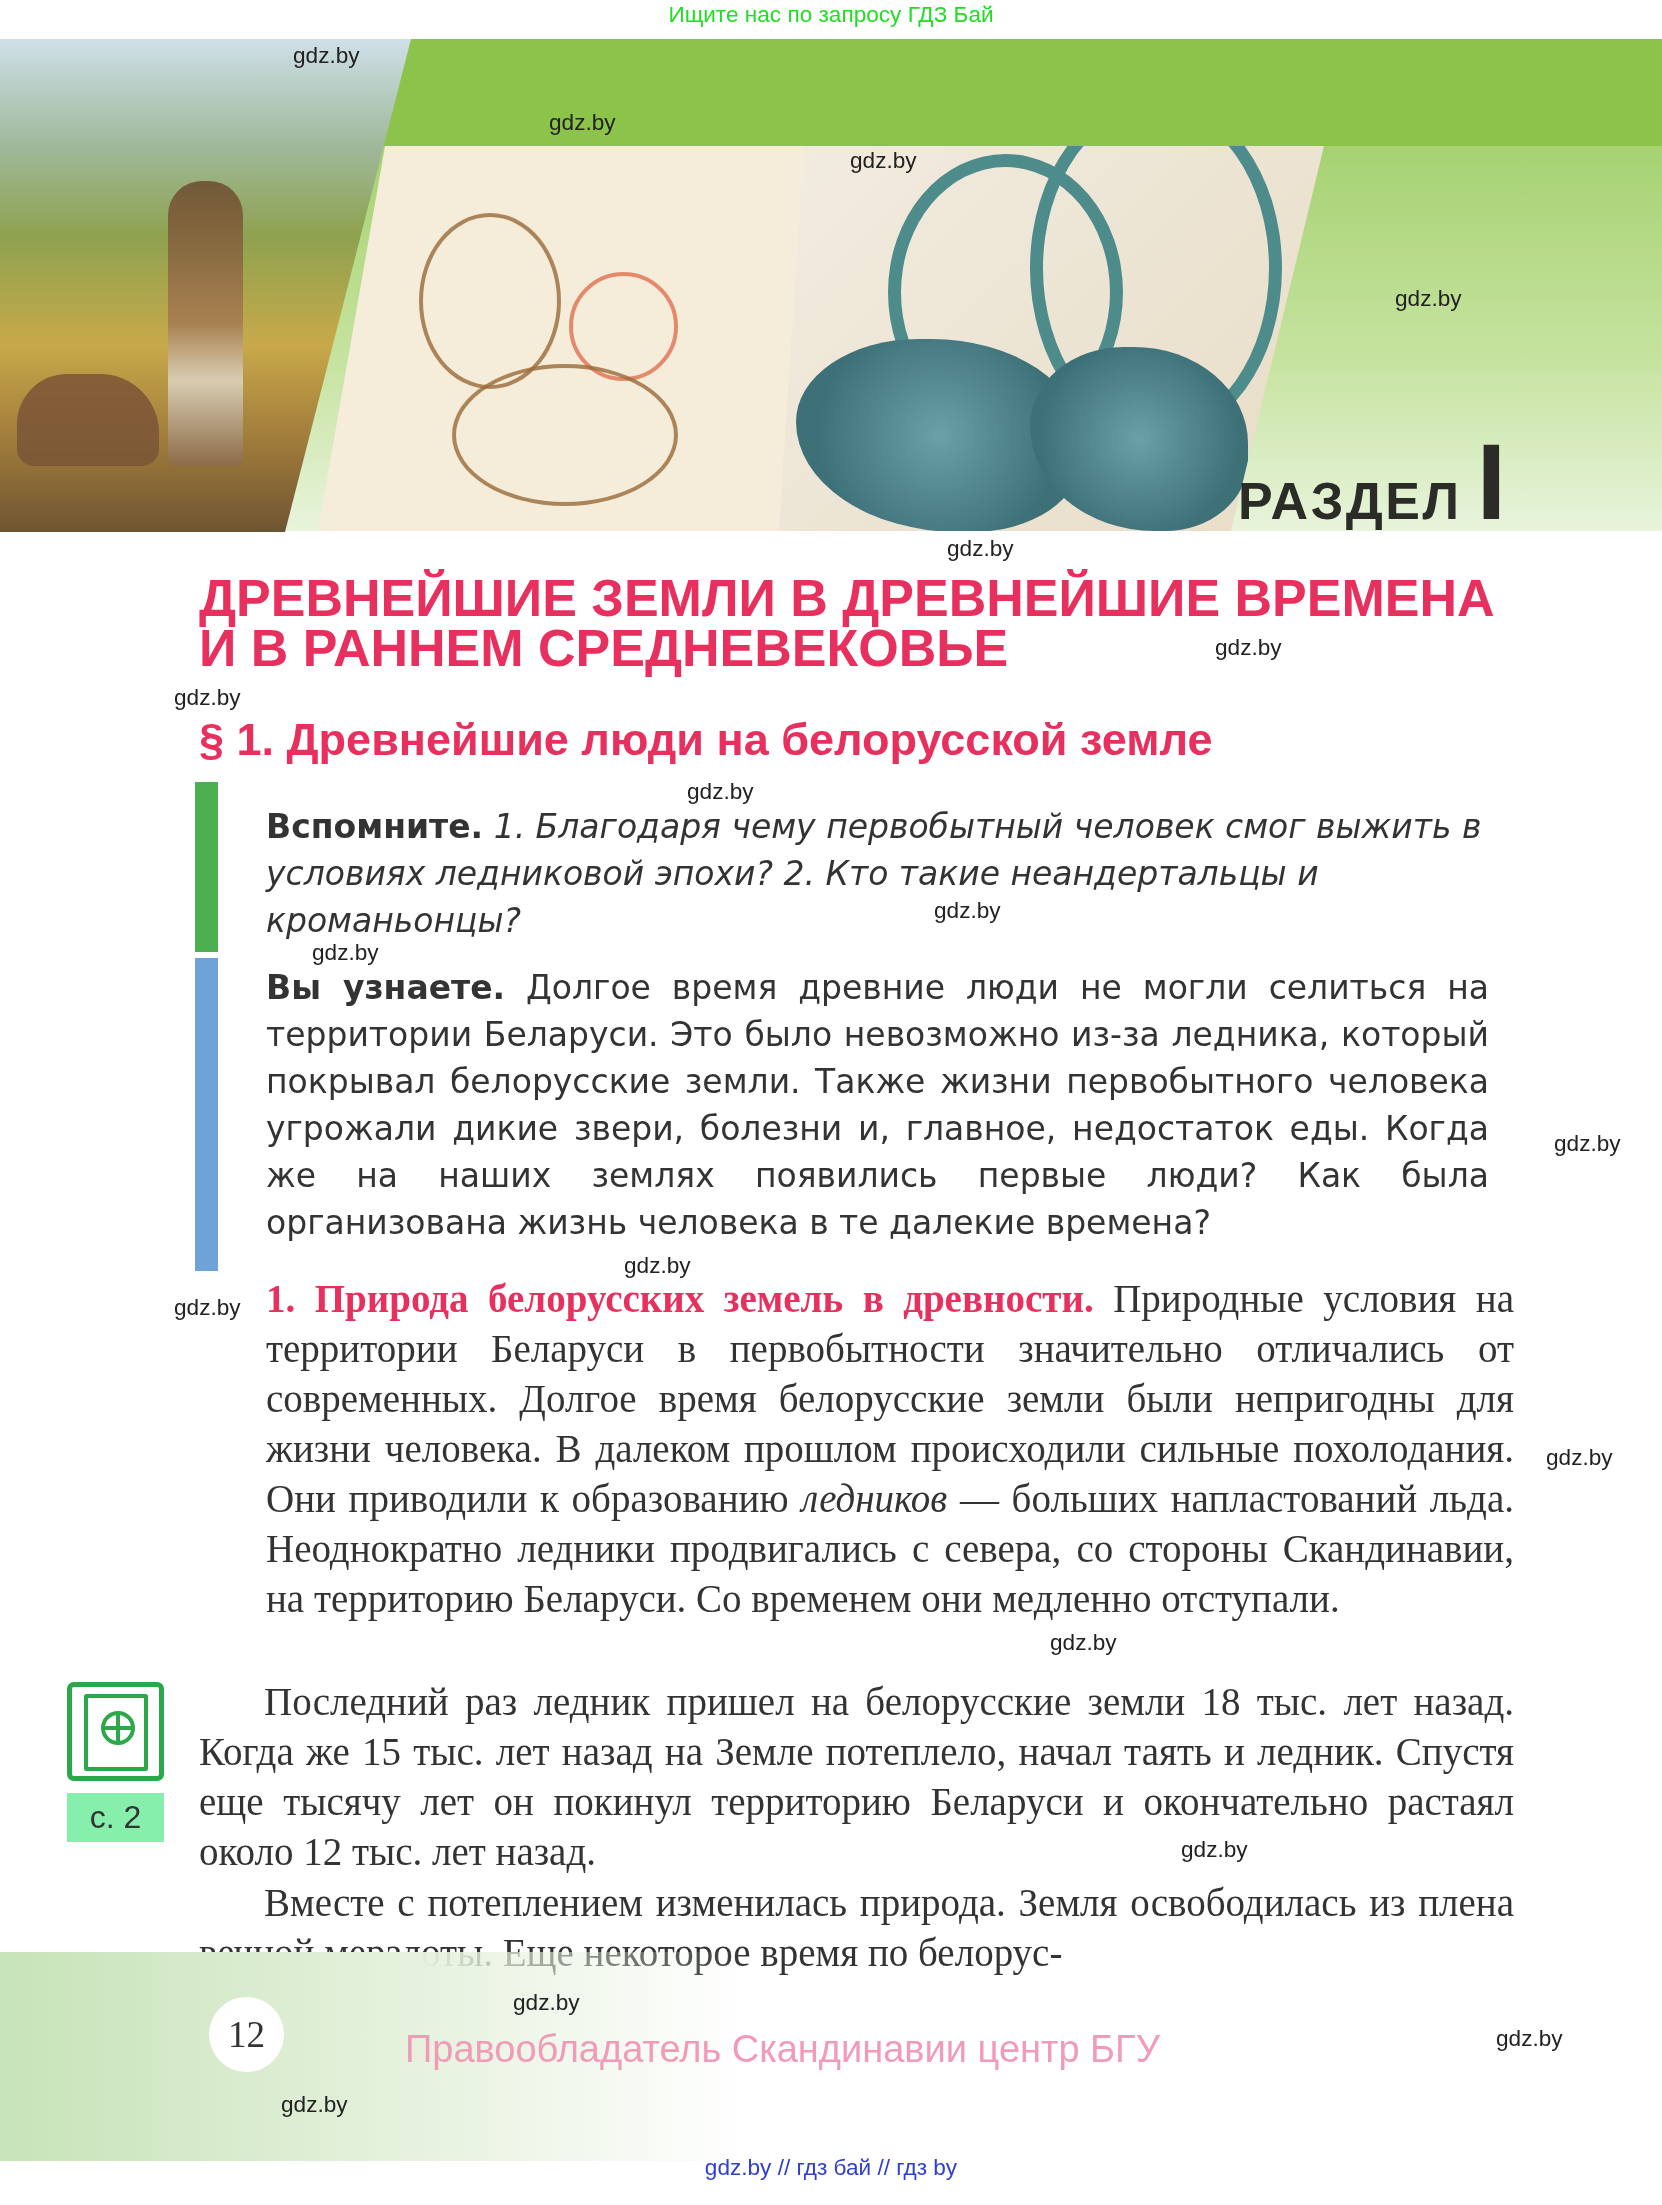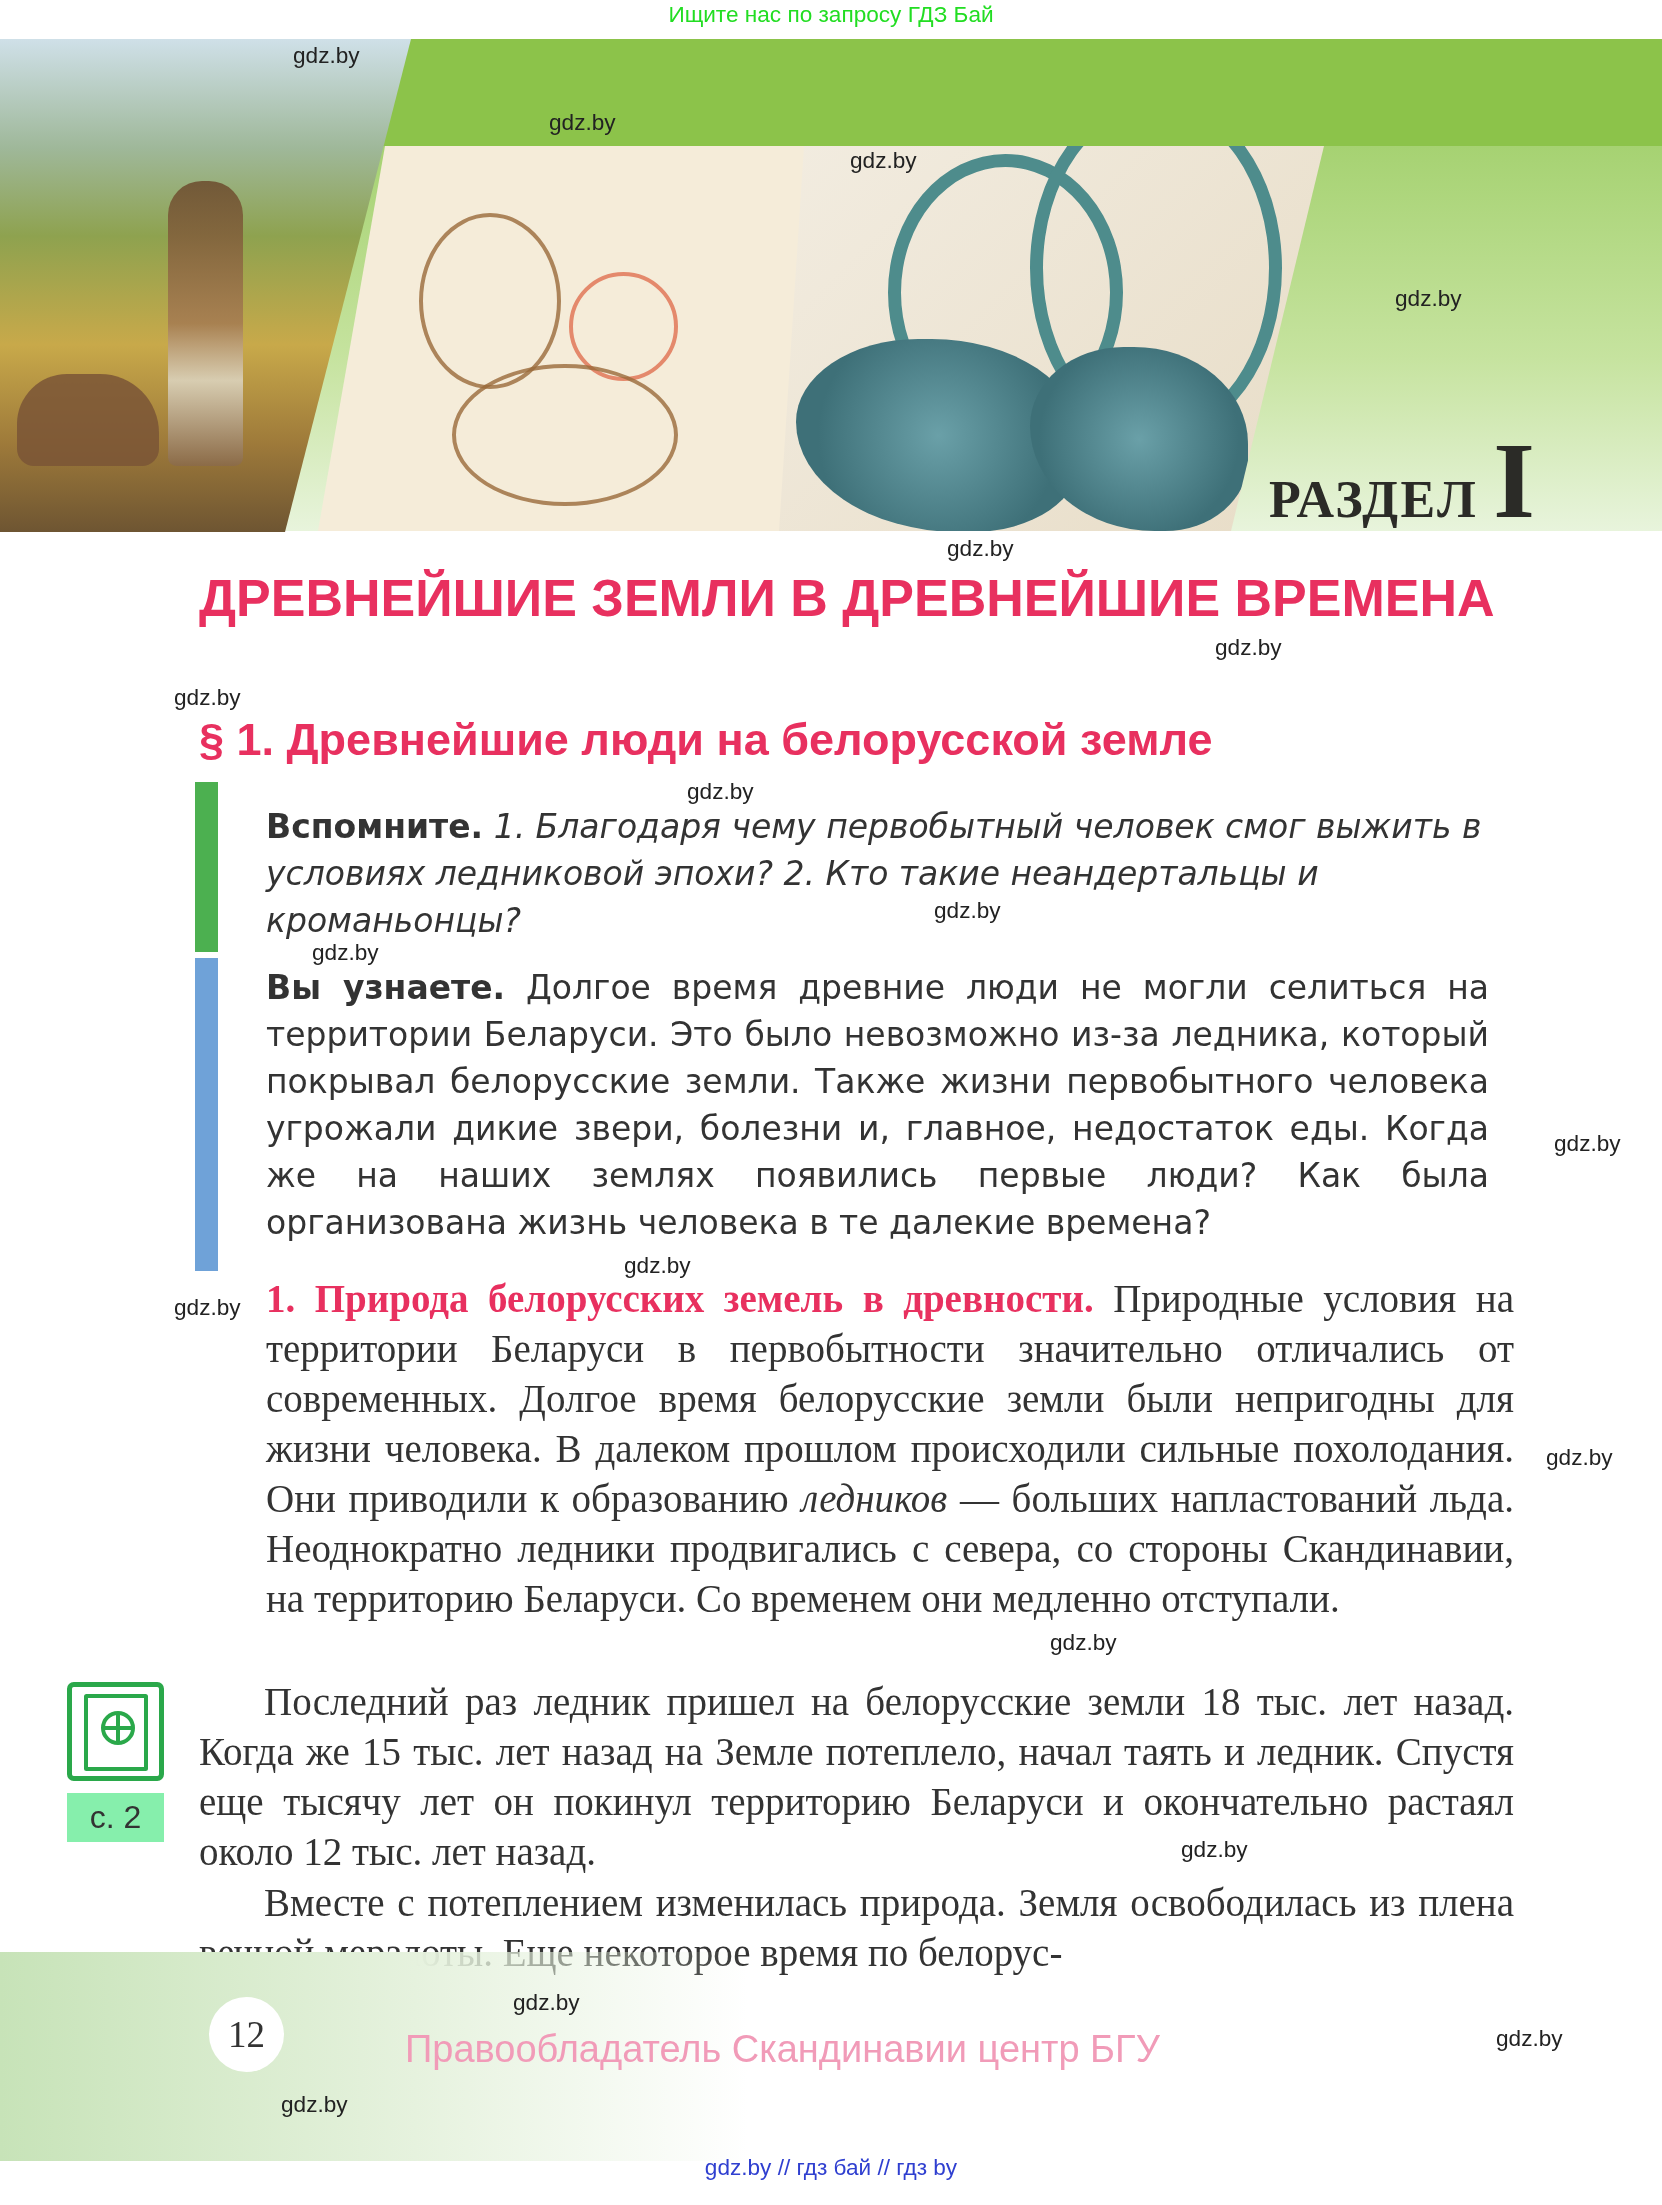--- a/index.html
+++ b/index.html
@@ -13,21 +13,21 @@
           background:linear-gradient(180deg,#cfe0e8 0%, #9fb89a 22%, #8ea24f 40%, #c8a94a 62%, #9e7a3a 82%, #6e5532 100%); }
   .man { position:absolute; left:168px; top:142px; width:75px; height:285px; border-radius:34px 34px 8.4px 8.4px; background:linear-gradient(180deg,#6b4a2c,#a47a52 50%,#ddd6c4 70%,#8a6a4a); opacity:.85; }
   .wolf { position:absolute; left:17px; top:335px; width:142px; height:92px; border-radius:50px 59px 17px 17px; background:#7a5536; opacity:.85; }
   .img2 { position:absolute; left:318px; top:107px; width:536px; height:385px; clip-path:polygon(67px 0,100% 0,469px 100%,0 100%);
           background:#f5ecd9; }
   .img2 .rider { position:absolute; border:4.2px solid #9a6a3a; border-radius:50%; opacity:.8; }
   .img3 { position:absolute; left:779px; top:107px; width:570px; height:385px; clip-path:polygon(25px 0,545px 0,452px 100%,0 100%);
           background:linear-gradient(135deg,#f2ece0,#e7dcc6); }
   .ring { position:absolute; border:13.4px solid #4e8c8c; border-radius:50%; }
   .blob { position:absolute; background:radial-gradient(circle,#6aa0a8,#3e7078 70%); border-radius:45% 55% 40% 60%; }
-  .razdel { position:absolute; left:1238px; top:381px; font-family:Liberation Serif, serif; font-weight:bold; color:#2b2b27;margin-left:31px; }
+  .razdel { position:absolute; left:1238px; top:381px; font-family:Liberation Sans, sans-serif; font-weight:bold; color:#2b2b27; }
   .razdel .word { font-size:52px; letter-spacing:2.5px; vertical-align:baseline; }
   .razdel .num { font-size:107px; margin-left:15px; vertical-align:baseline; }
   .wm { position:absolute; font-size:22.6px; color:#222; font-family:"Liberation Sans", sans-serif; }
   .title { left:199px; top:573px; color:#e8305f; font-weight:bold; font-size:52px; line-height:50px; font-family:"Liberation Sans", sans-serif; }
   .para-h { left:199px; top:714px; color:#e8305f; font-weight:bold; font-size:45px; font-family:"Liberation Sans", sans-serif; }
   .bar-green { left:195px; top:782px; width:22.6px; height:170px; background:#4cb050; }
   .bar-blue { left:195px; top:958px; width:22.6px; height:313px; background:#6fa2d8; }
   .box-text { left:266px; width:1223px; font-size:33px; line-height:47px; color:#333; font-family:"DejaVu Sans", sans-serif; }
   .box-text .lbl { font-weight:bold; }
   .remember { top:803px; }
@@ -79,20 +79,21 @@
   <span class="wm" style="left:293px;top:4.2px;">gdz.by</span>
   <span class="wm" style="left:549px;top:71px;">gdz.by</span>
   <span class="wm" style="left:850px;top:109px;">gdz.by</span>
   <span class="wm" style="left:1395px;top:247px;">gdz.by</span>
 </div>
 
 <span class="wm" style="left:947px;top:536px;">gdz.by</span>
 
 <div class="abs title">
   <div>ДРЕВНЕЙШИЕ ЗЕМЛИ В ДРЕВНЕЙШИЕ ВРЕМЕНА</div>
+  <div>И В РАННЕМ СРЕДНЕВЕКОВЬЕ</div>
 </div>
 <span class="wm" style="left:1215px;top:635px;">gdz.by</span>
 <span class="wm" style="left:174px;top:685px;">gdz.by</span>
 
 <div class="abs para-h">§ 1. Древнейшие люди на белорусской земле</div>
 
 <div class="abs bar-green"></div>
 <div class="abs bar-blue"></div>
 
 <span class="wm" style="left:687px;top:779px;">gdz.by</span>

